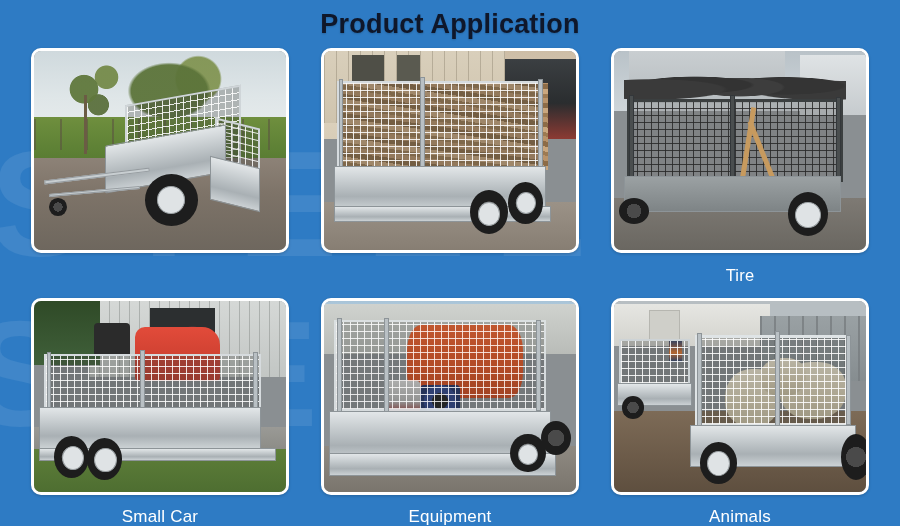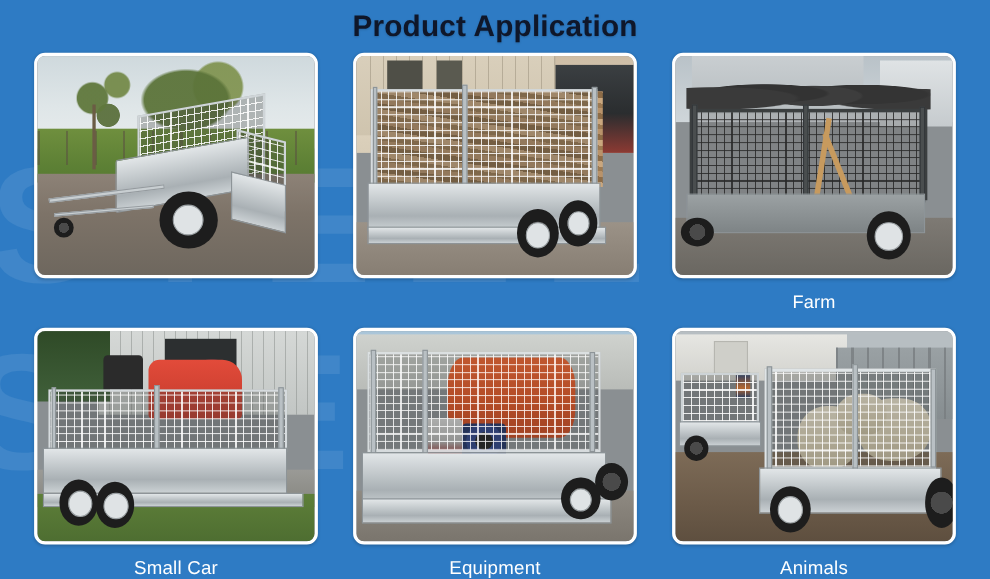--- a/index.html
+++ b/index.html
@@ -295,21 +295,21 @@
         <div class="post" style="left:46%; top:22%; width:5px; height:46%; background:#4a4e4f; border-color:#33373a;"></div>
         <div class="post" style="left:88%; top:23%; width:5px; height:44%; background:#4a4e4f; border-color:#33373a;"></div>
         <div class="strap" style="left:52%; top:28%; width:5px; height:40%; transform:rotate(9deg);"></div>
         <div class="strap" style="left:58%; top:34%; width:5px; height:34%; transform:rotate(-22deg);"></div>
         <div class="galv" style="left:4%; top:63%; width:86%; height:18%; background:linear-gradient(180deg,#9ba1a3 0%,#7e8486 100%);"></div>
         <div class="tyre" style="left:69%; top:71%; width:16%; height:22%;"></div>
         <div class="hub" style="left:72%; top:76%; width:10%; height:13%;"></div>
         <div class="tyre" style="left:2%; top:74%; width:12%; height:13%;"></div>
       </div>
     </div>
-    <div class="caption">Farm</div>
+    <div class="caption">Tire</div>
   </div>
 
   <div class="cell r2">
     <div class="photo">
       <div class="scene scar">
         <div class="sky"></div>
         <div class="shed"></div>
         <div class="shedlines"></div>
         <div class="door"></div>
         <div class="hedge"></div>

